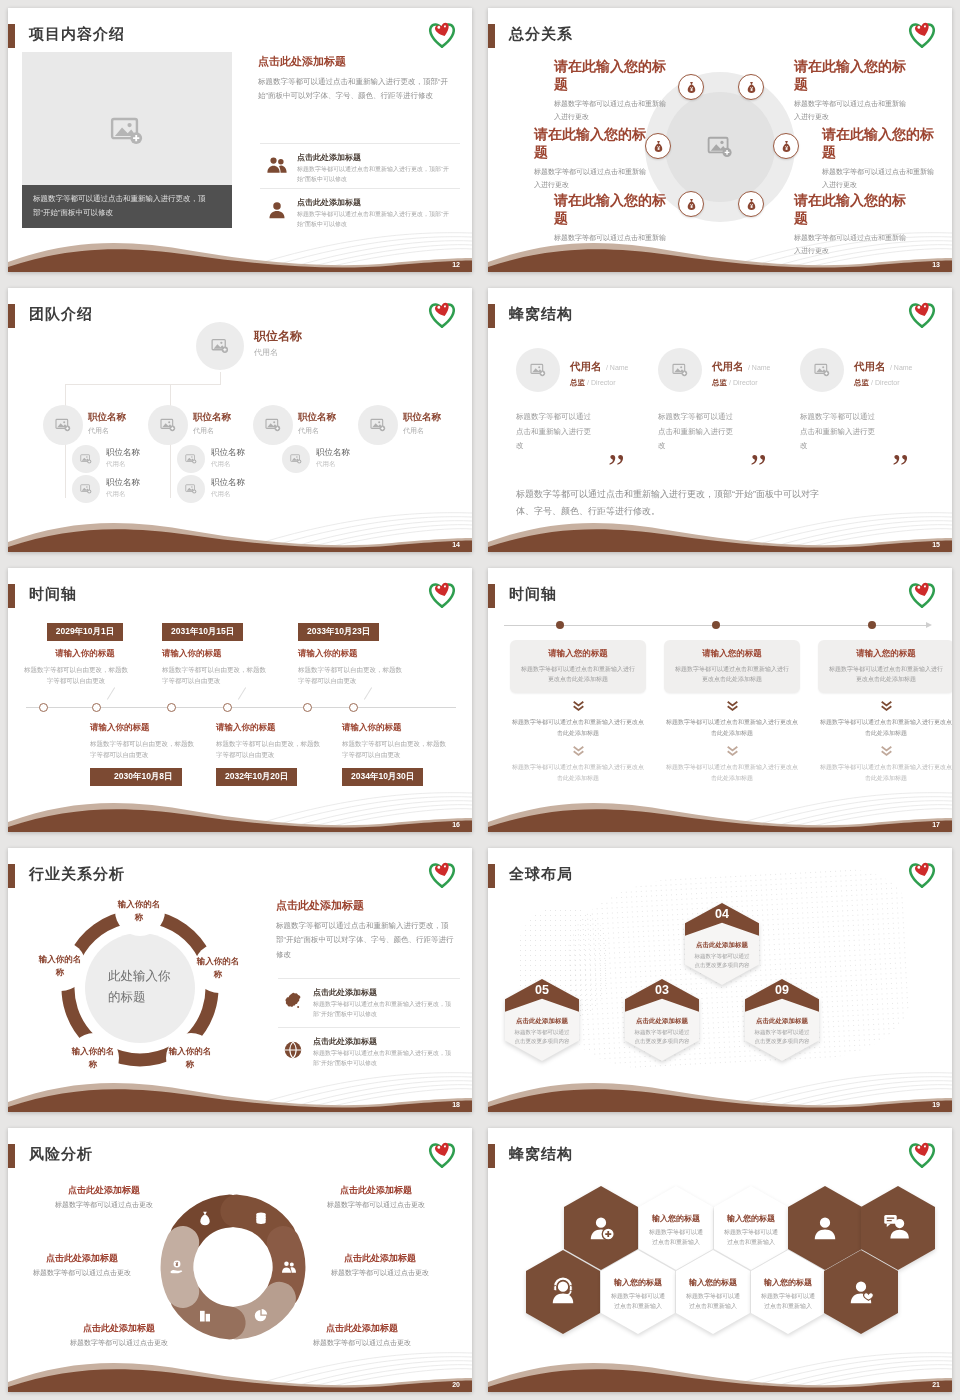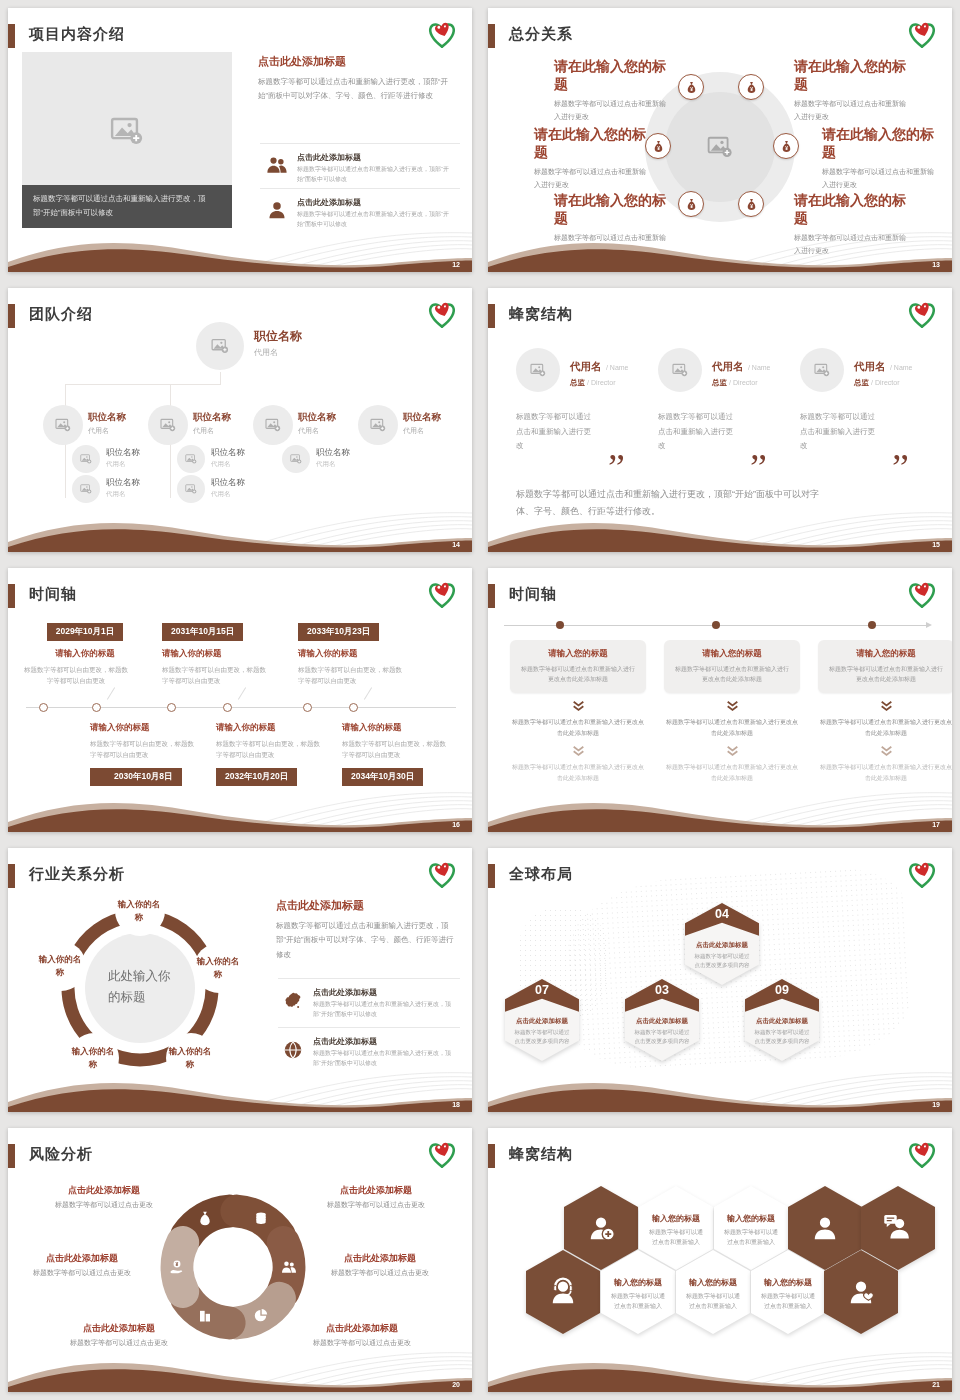--- a/index.html
+++ b/index.html
@@ -693,21 +693,21 @@
         <div class="shape"></div>
           <div class="cap"></div>
         <div class="n">04</div>
         <div class="t">点击此处添加标题</div>
         <div class="b">标题数字等都可以通过点击更改更多项目内容</div>
       </div>
 
       <div class="hex19" style="left:17px;top:131px;">
         <div class="shape"></div>
           <div class="cap"></div>
-        <div class="n">07</div>
+        <div class="n">05</div>
         <div class="t">点击此处添加标题</div>
         <div class="b">标题数字等都可以通过点击更改更多项目内容</div>
       </div>
       <div class="hex19" style="left:137px;top:131px;">
         <div class="shape"></div>
           <div class="cap"></div>
         <div class="n">03</div>
         <div class="t">点击此处添加标题</div>
         <div class="b">标题数字等都可以通过点击更改更多项目内容</div>
       </div>

